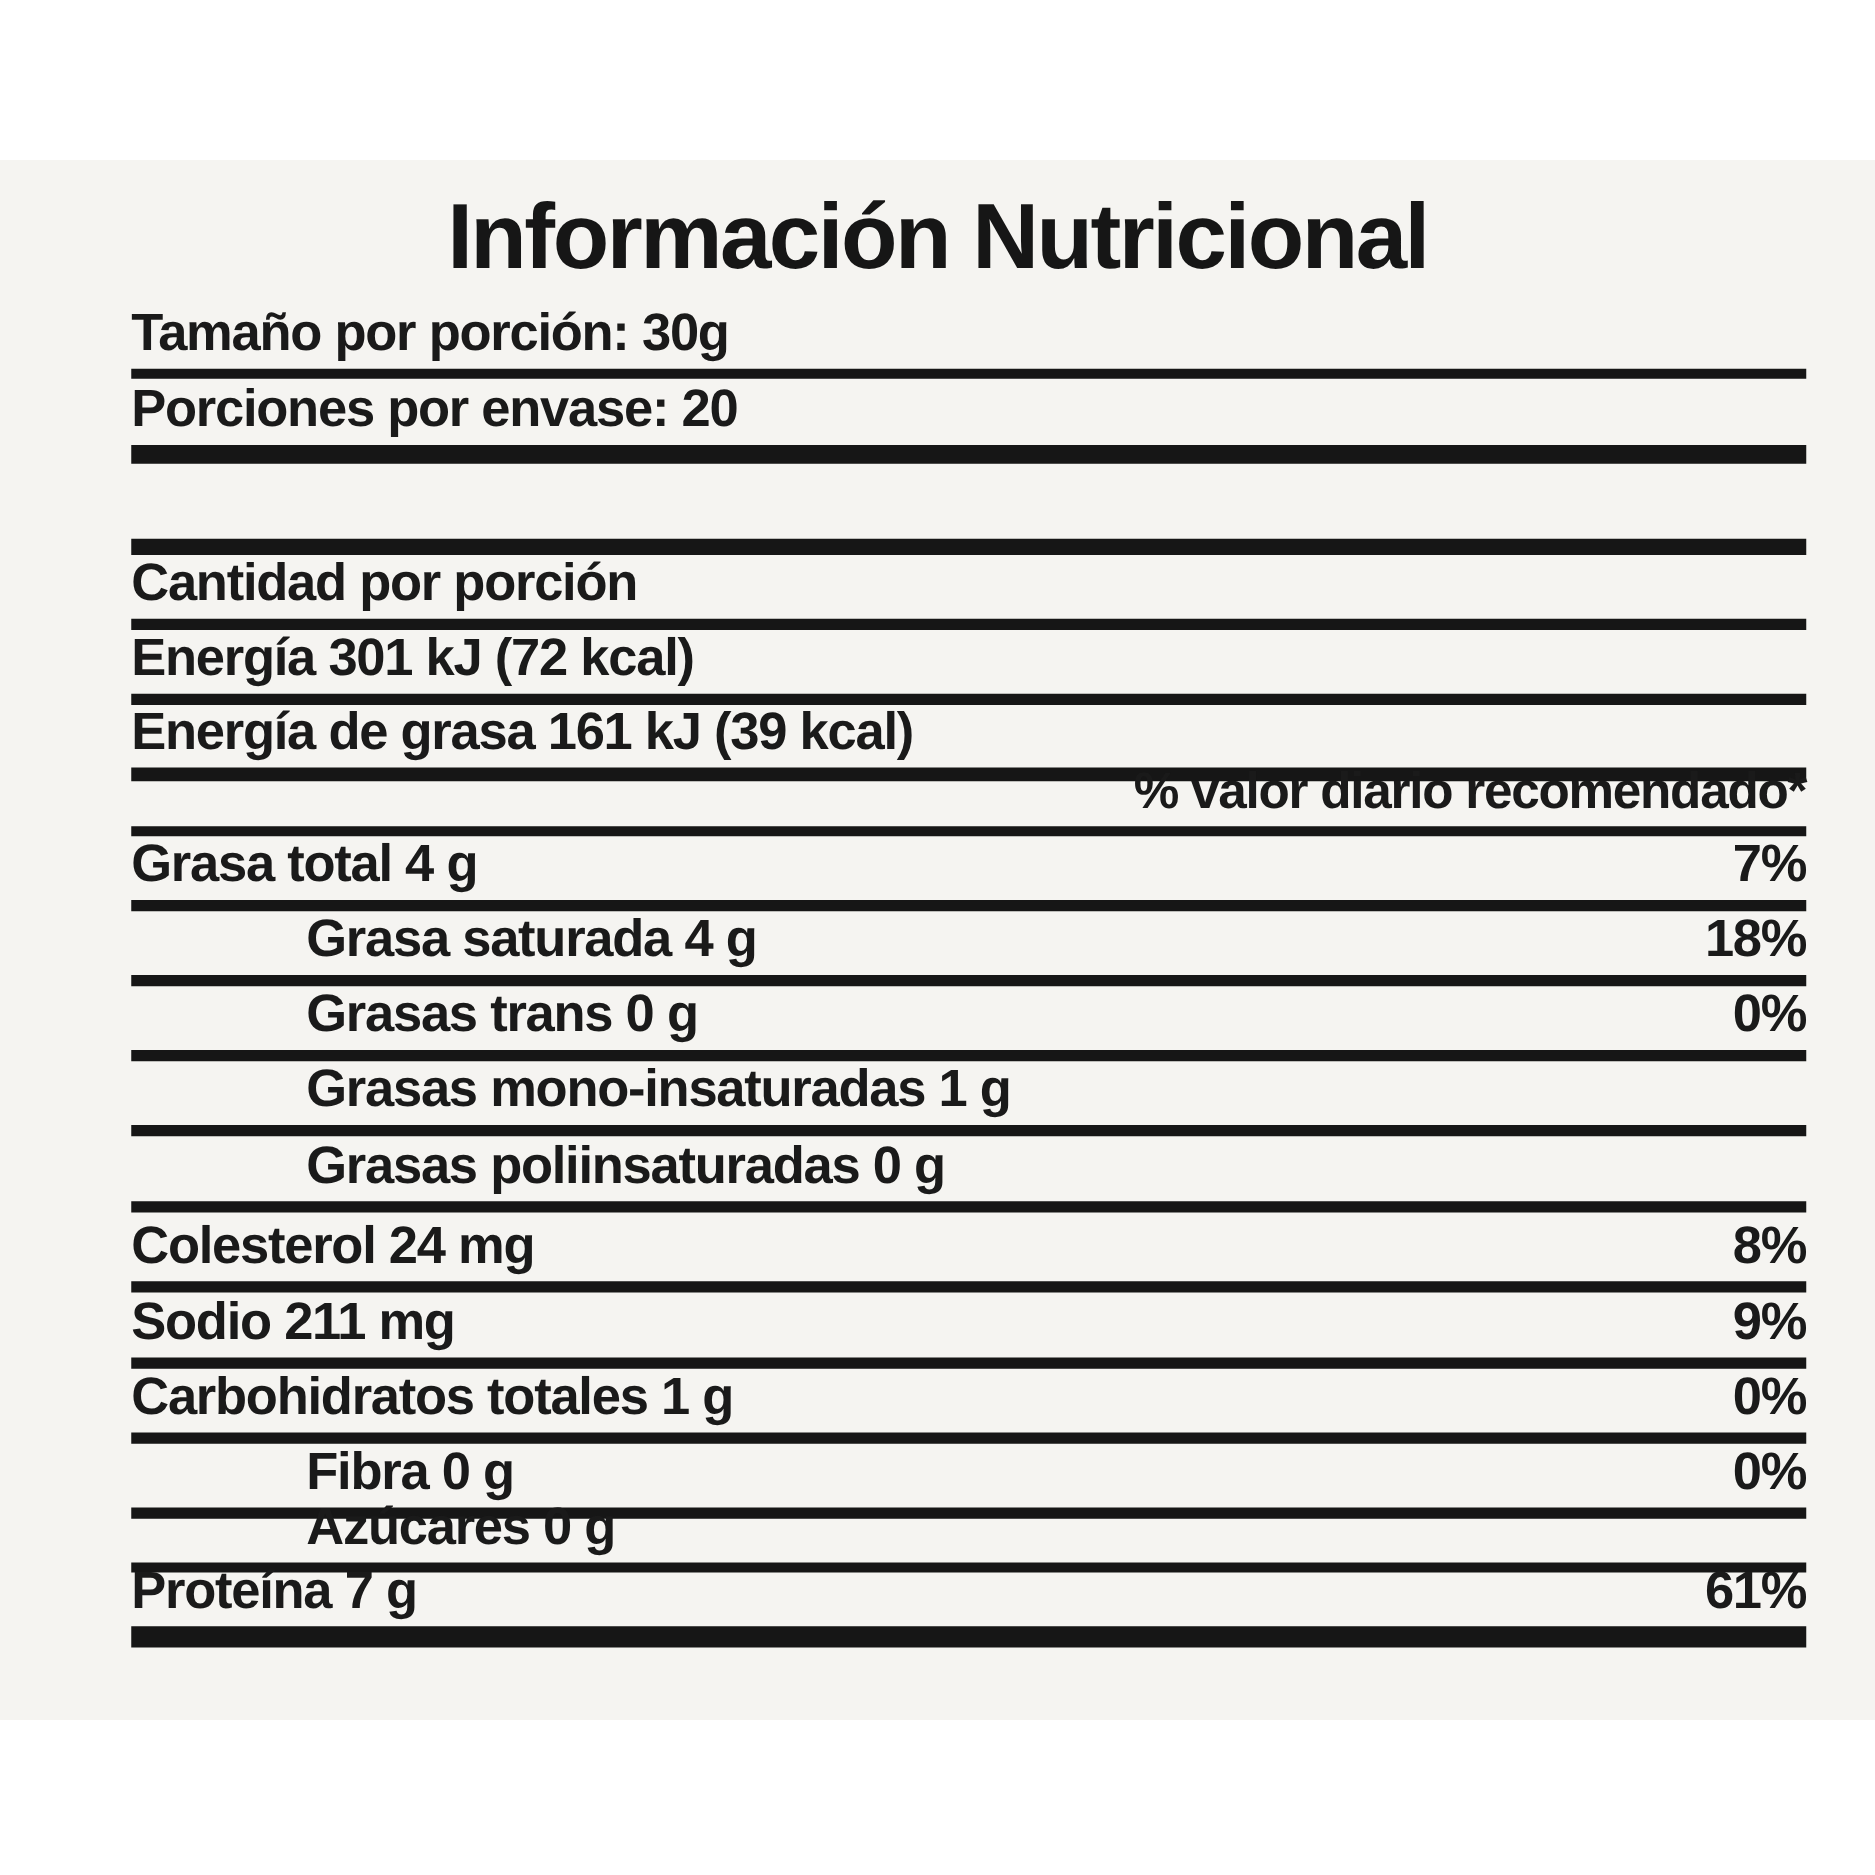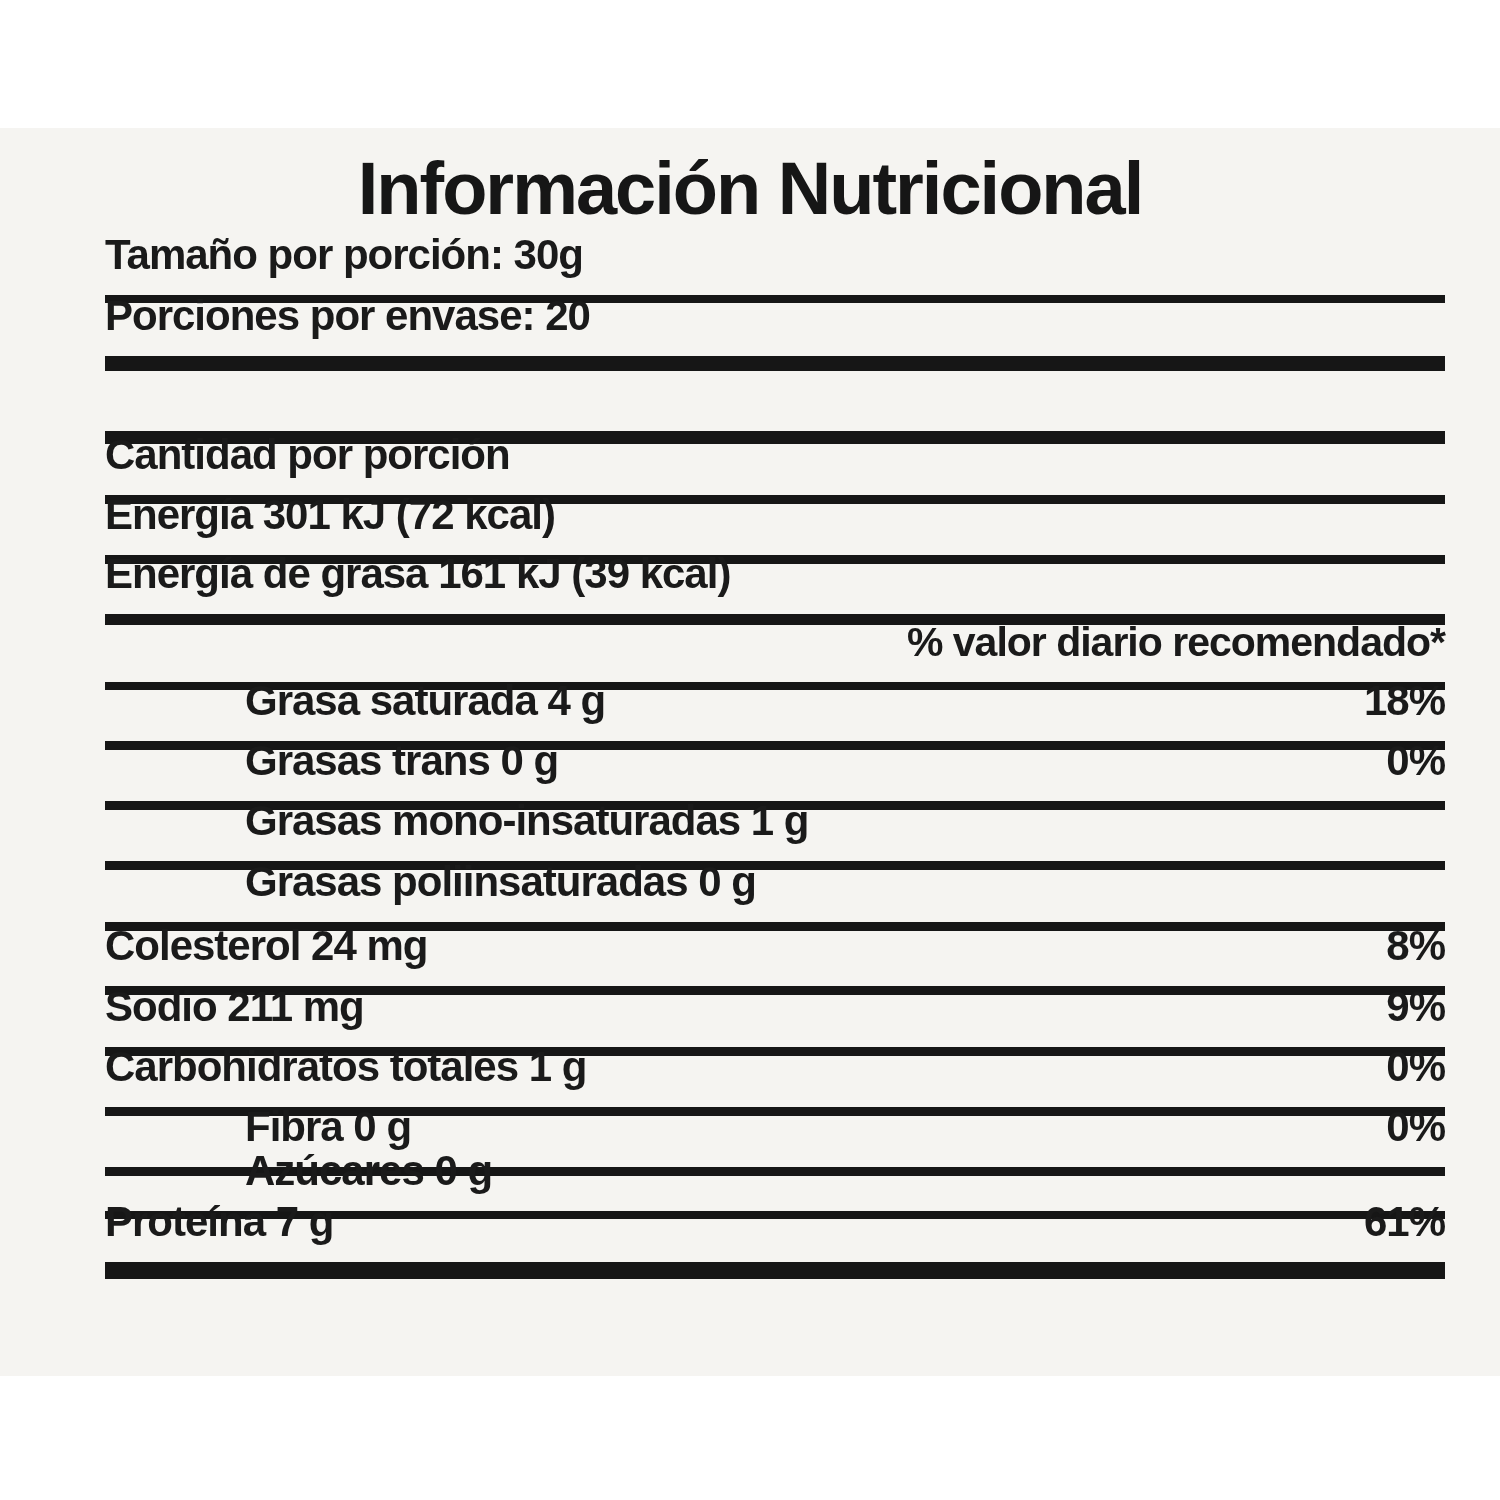--- a/index.html
+++ b/index.html
@@ -33,40 +33,40 @@
     position: absolute;
     top: 243px; left: 105px;
     width: 1340px;
   }
   .row {
     box-sizing: border-box;
     height: 60px;
     display: flex;
     justify-content: space-between;
     align-items: flex-end;
-    padding-bottom: 16px;
+    padding-bottom: 5px;
     font-size: 42px;
     font-weight: 700;
     letter-spacing: -1px;
     white-space: nowrap;
   }
   .row .name { text-align: left; }
   .row .dv   { text-align: right; }
   .indent .name { padding-left: 140px; margin-top: 24px; }
   .right-only { justify-content: flex-end; }
   
   .b8  { border-bottom:  8px solid #161616; }
   .b9  { border-bottom:  9px solid #161616; }
   .b11 { border-bottom: 11px solid #161616; }
   .b13 { border-bottom: 13px solid #161616; }
   .b15 { border-bottom: 15px solid #161616; }
   .b17 { border-bottom: 17px solid #161616; }
   
   .h55 { height: 43px; }
-  .h57 { height: 65px; }
+  .h57 { height: 44px; }
   .h61 { height: 61px; }
   .h62 { height: 68px; }
   .h64 { height: 64px; gap: 15px; }
   .spacer { height: 60px; }
   .dv-header {
     font-size: 41px;
   }
 </style>
 </head>
 <body>
@@ -98,20 +98,24 @@
     </div>
 
     <div class="row h61 b11">
       <span class="name">Energía de grasa 161 kJ (39 kcal)</span>
     </div>
 
     <div class="row h57 b8 right-only dv-header">
       <span class="dv">% valor diario recomendado*</span>
     </div>
 
+    <div class="row b9">
+      <span class="name">Grasa total 4 g</span>
+      <span class="dv">7%</span>
+    </div>
 
     <div class="row b9 indent">
       <span class="name">Grasa saturada 4 g</span>
       <span class="dv">18%</span>
     </div>
 
     <div class="row b9 indent">
       <span class="name">Grasas trans 0 g</span>
       <span class="dv">0%</span>
     </div>

